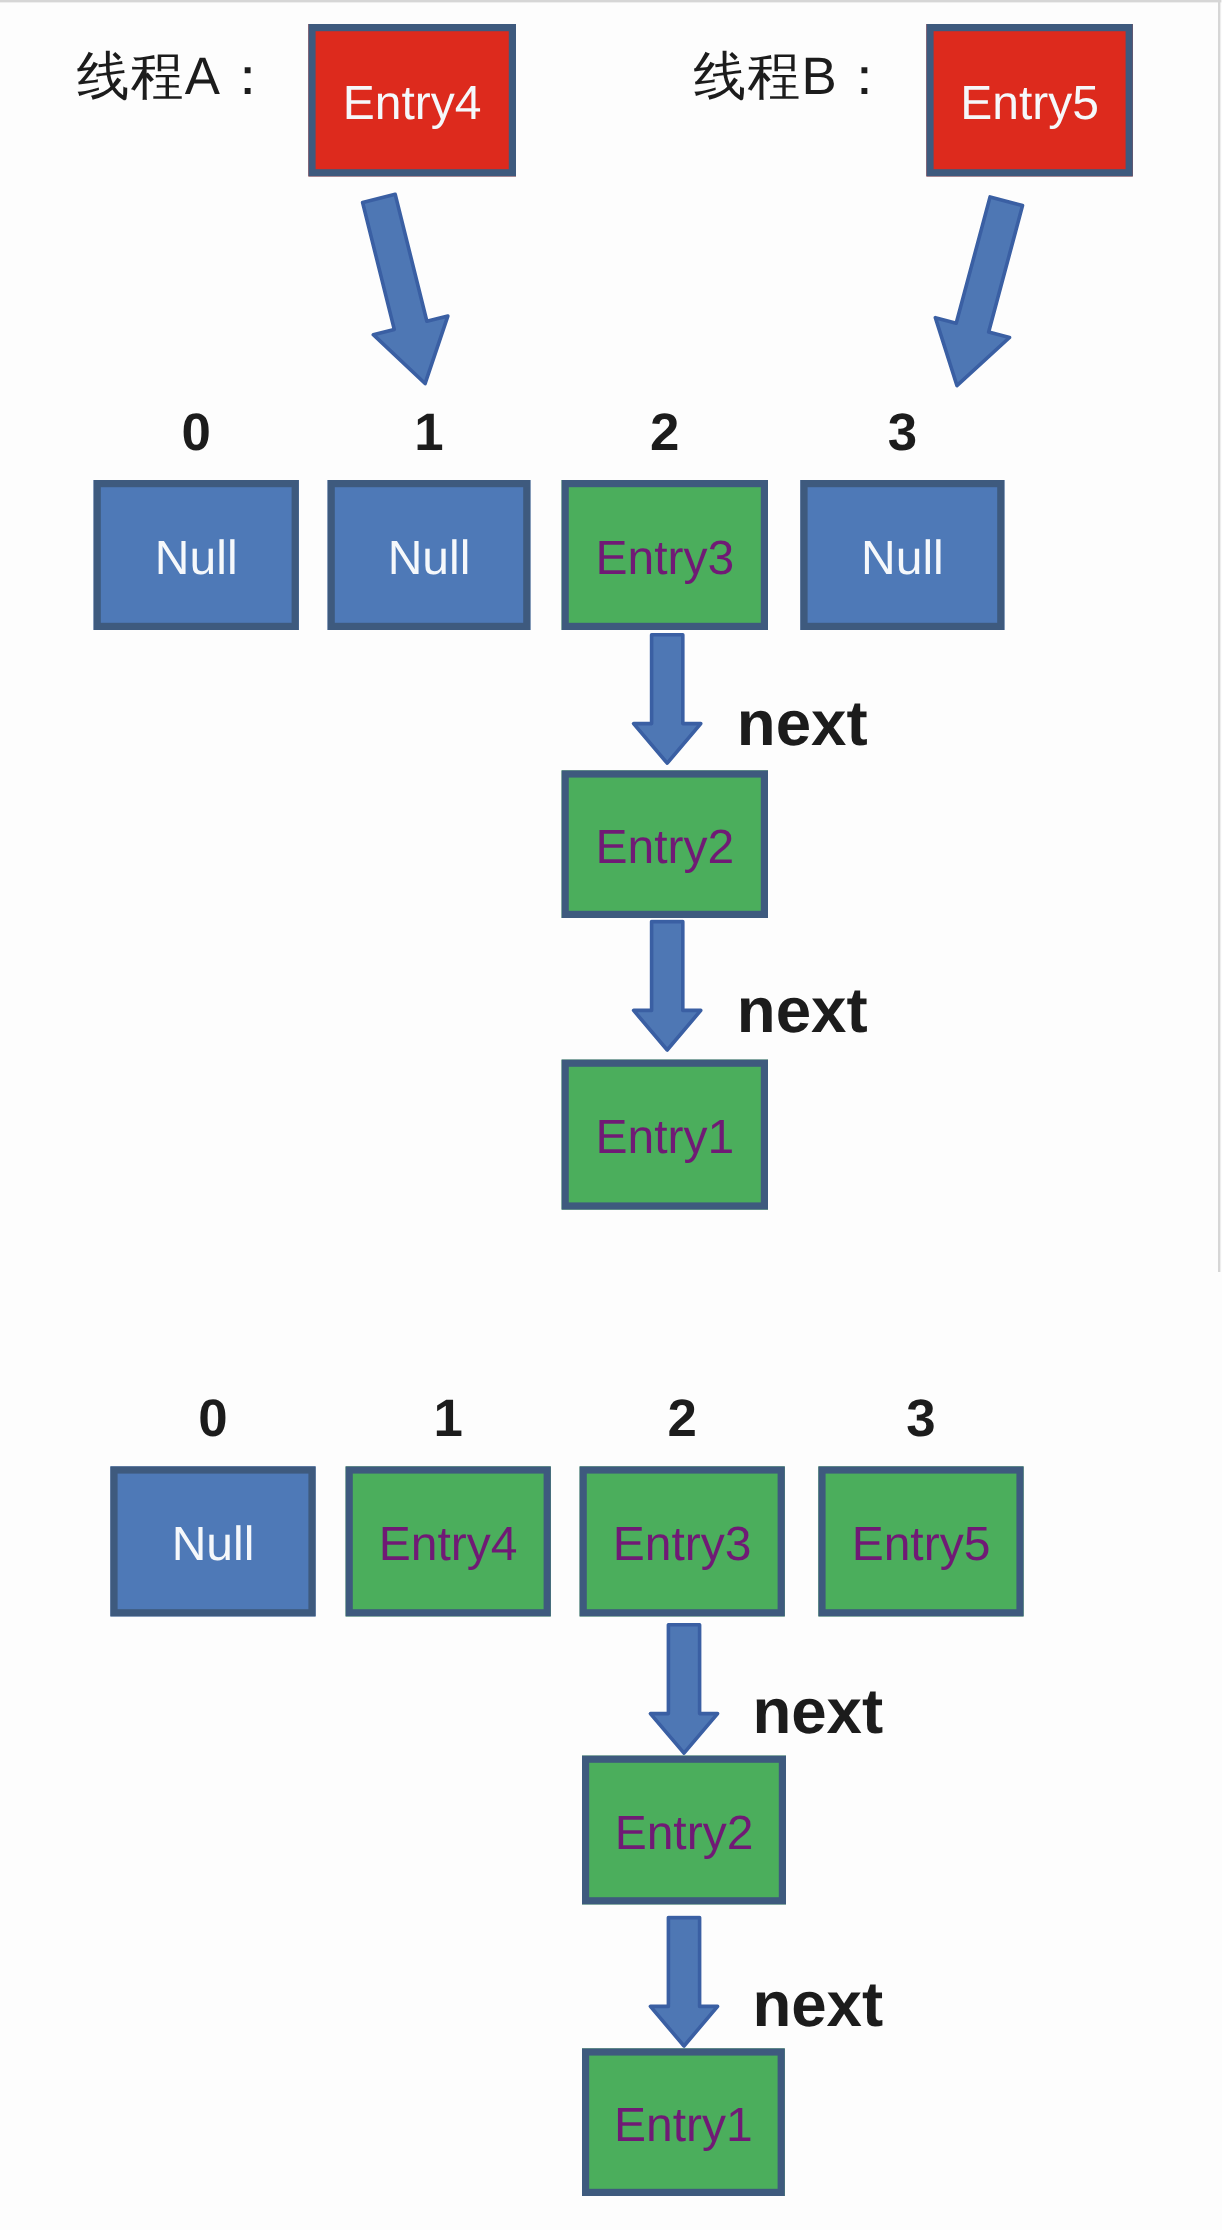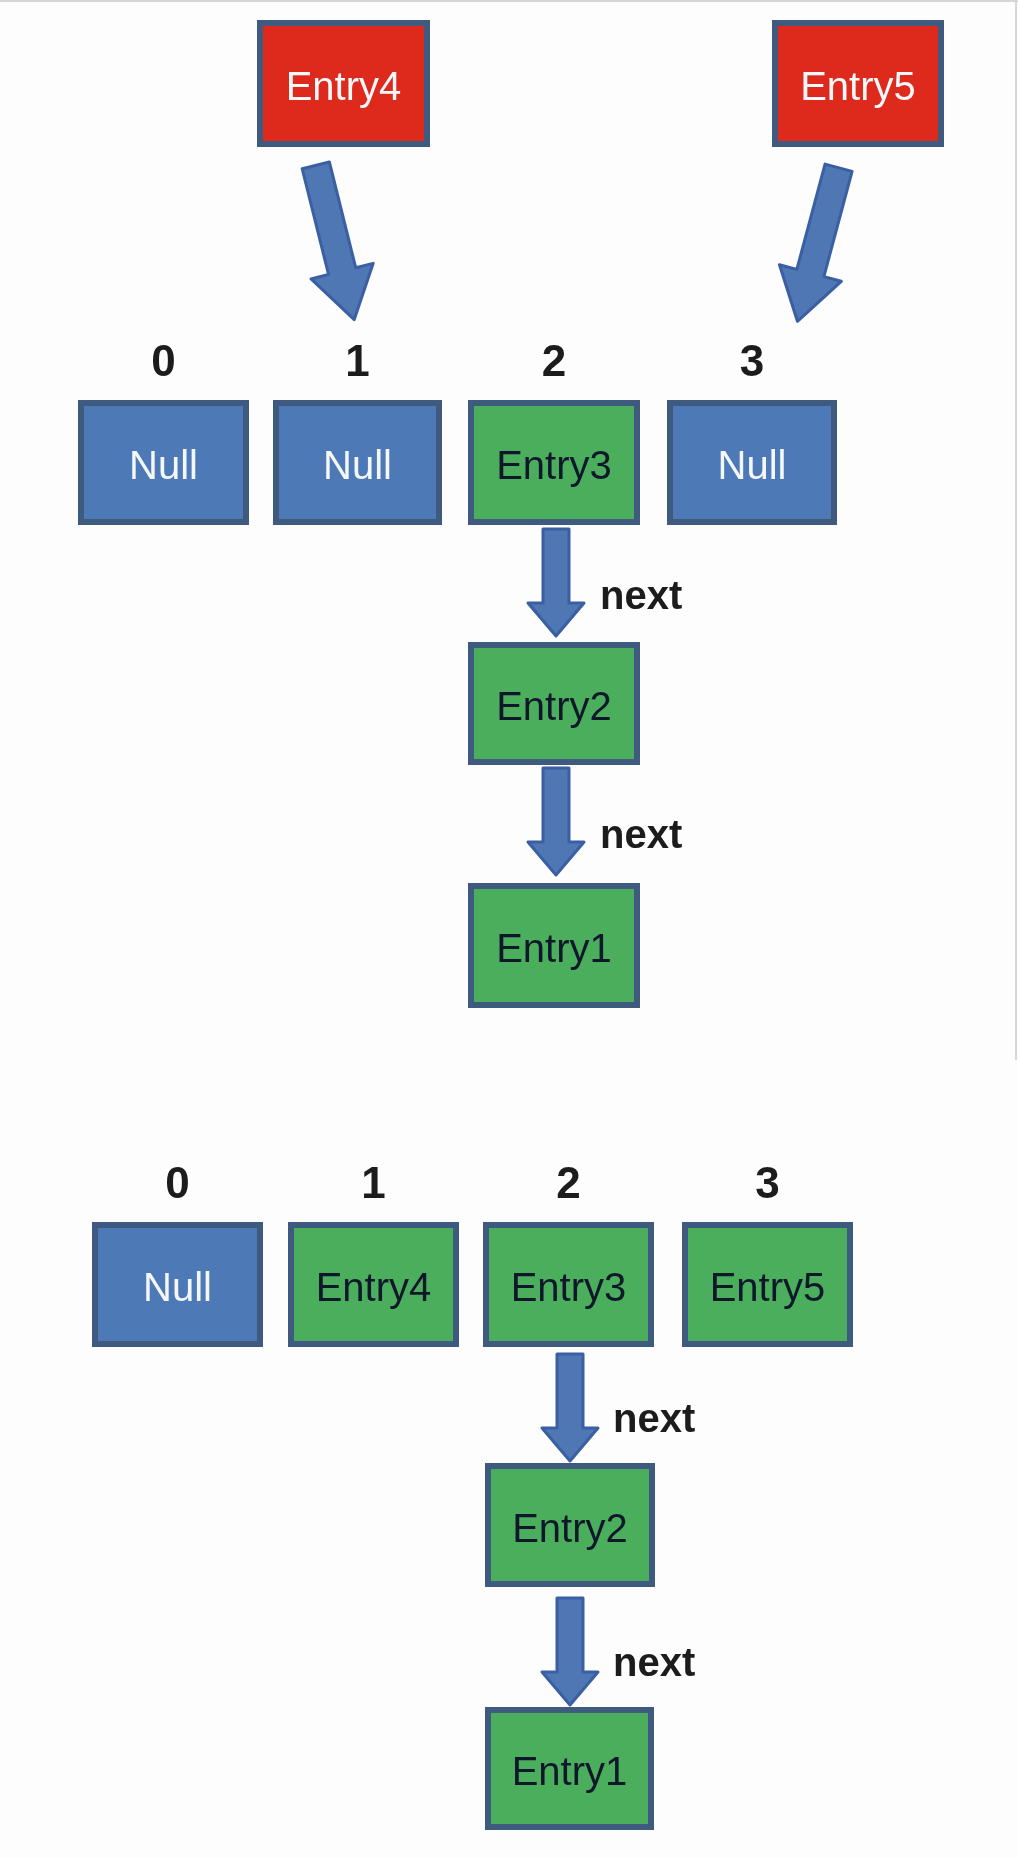--- a/index.html
+++ b/index.html
@@ -13,36 +13,38 @@
   .frame-top{position:absolute;left:0;top:0;width:1018px;height:2px;background:var(--frame);}
   .frame-right{position:absolute;right:1px;top:0;width:2px;height:1060px;background:var(--frame);}
   .thread-label{position:absolute;font-size:44px;font-weight:500;color:var(--ink);
                 letter-spacing:1px;white-space:nowrap;}
   .box{position:absolute;border:6px solid var(--box-border);box-sizing:border-box;
        display:flex;align-items:center;justify-content:center;padding-top:6px;}
   .box span{font-size:40px;color:#f5f8fb;}
   .red{background:var(--red);}
   .blue{background:var(--blue);justify-content:center;}
   .green{background:var(--green);}
-  .green span{color:#0f172a;}
+  .green span{color:#701a75;}
   .idx{position:absolute;font-size:44px;font-weight:600;color:var(--ink);text-align:center;}
-  .next-label{position:absolute;font-size:40px;font-weight:700;color:var(--ink);}
+  .next-label{position:absolute;font-size:53px;font-weight:700;color:var(--ink);margin-left:14px;}
   .arrow{position:absolute;}
 </style>
 </head>
 <body>
 
 <div class="stage">
 
   <div class="frame-top"></div>
   <div class="frame-right"></div>
 
+  <div class="thread-label" style="left:64px;top:34px">线程A：</div>
   <div class="box red" style="left:257px;top:20px;width:173px;height:127px">
     <span>Entry4</span>
   </div>
+  <div class="thread-label" style="left:578px;top:34px">线程B：</div>
   <div class="box red" style="left:772px;top:20px;width:172px;height:127px">
     <span>Entry5</span>
   </div>
 
   <svg class="arrow" style="left:295px;top:160px;transform:rotate(-14deg)" width="80" height="165" viewBox="0 0 80 165">
     <polygon points="26,3 54,3 54,112 72,112 40,162 8,112 26,112" fill="var(--arrow-fill)" stroke="var(--arrow-stroke)" stroke-width="3" stroke-linejoin="round"></polygon>
   </svg>
   <svg class="arrow" style="left:778px;top:162px;transform:rotate(15deg)" width="80" height="165" viewBox="0 0 80 165">
     <polygon points="26,3 54,3 54,112 72,112 40,162 8,112 26,112" fill="var(--arrow-fill)" stroke="var(--arrow-stroke)" stroke-width="3" stroke-linejoin="round"></polygon>
   </svg>

